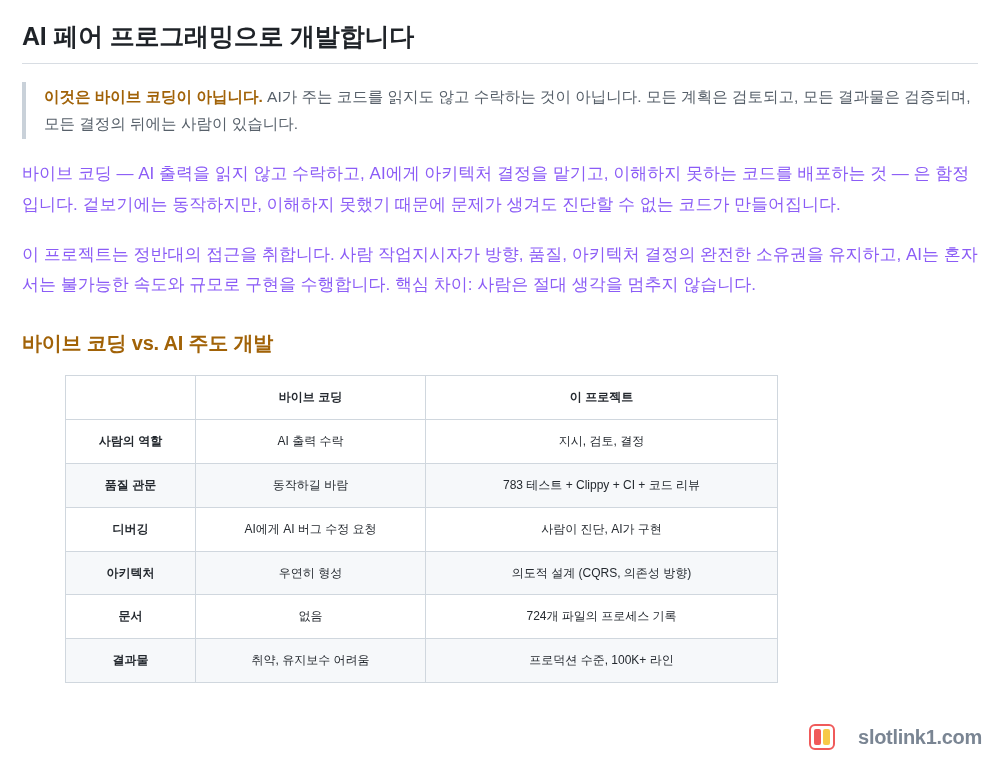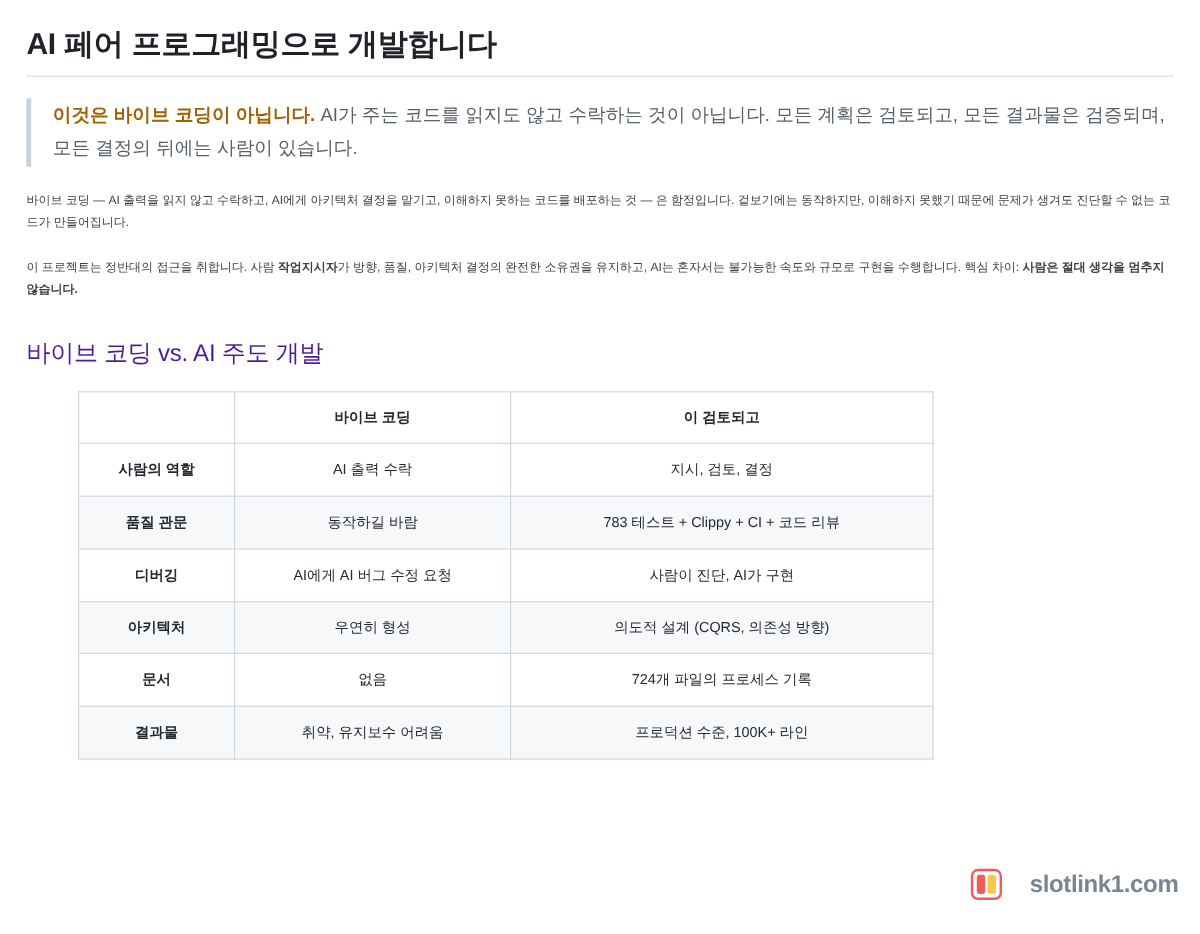--- a/index.html
+++ b/index.html
@@ -35,33 +35,33 @@
     border-left: 4px solid #c9d1d9;
     color: #57606a;
     font-size: 15.5px;
     line-height: 1.72;
   }
   blockquote.callout b {
     color: #a16207;
     font-weight: bold;
   }
   p.para {
-    font-size: 10px;
+    font-size: 17px;
     line-height: 1.78;
     margin: 20px 0 0 0;
-    color: #404040;
+    color: #8b5cf6;
   }
   p.para b {
-    font-weight: bold;
+    font-weight: normal;
   }
   h2.section-title {
     font-size: 20px;
-    font-weight: normal;
+    font-weight: bold;
     margin: 30px 0 0 0;
-    color: #4c1d95;
+    color: #a16207;
     letter-spacing: -0.2px;
   }
   table.compare {
     border-collapse: collapse;
     margin-top: 18px;
     width: 712px;
     font-size: 12px;
     table-layout: fixed;
     margin-left: 43px;
   }
@@ -148,21 +148,21 @@
   <table class="compare">
     <colgroup>
       <col class="c0">
         <col class="c1">
         <col class="c2">
     </colgroup>
     <thead>
       <tr>
         <th></th>
         <th>바이브 코딩</th>
-        <th>이 검토되고</th>
+        <th>이 프로젝트</th>
       </tr>
     </thead>
     <tbody>
       <tr>
         <td class="rowhead">사람의 역할</td>
         <td>AI 출력 수락</td>
         <td>지시, 검토, 결정</td>
       </tr>
       <tr>
         <td class="rowhead">품질 관문</td>

